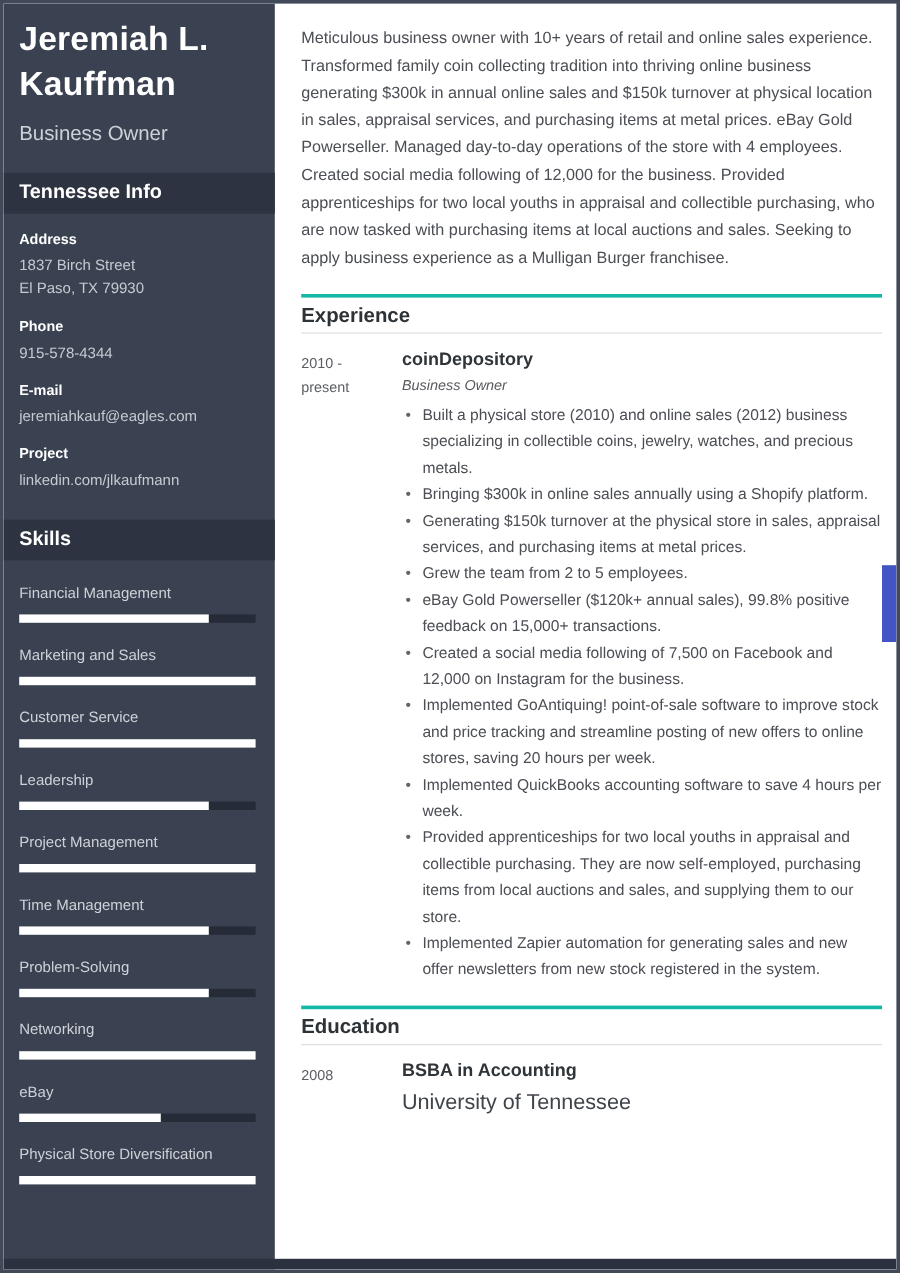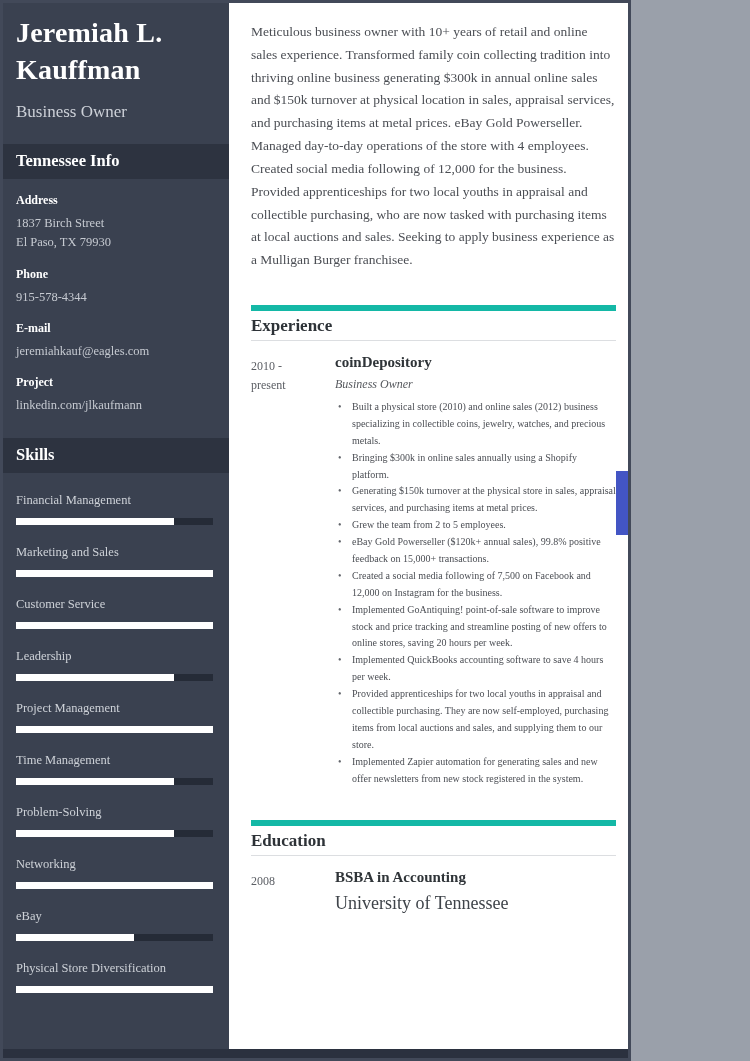--- a/index.html
+++ b/index.html
@@ -1,48 +1,48 @@
 <!DOCTYPE html>
 <html><head>
 <meta charset="utf-8">
 <style>
   html,body{margin:0;padding:0;}
   body{width:750px;height:1061px;font-family:"Liberation Sans",sans-serif;background:#9aa0aa;}
-  .page{position:relative;width:631px;height:1061px;box-sizing:border-box;background:#ffffff;
-        border:3px solid #424959;display:flex;overflow:hidden;font-family:Liberation Serif, serif;}
+  .page{position:relative;width:750px;height:1061px;box-sizing:border-box;background:#ffffff;
+        border:3px solid #424959;display:flex;overflow:hidden;}
   
   .sidebar{width:226px;flex:0 0 226px;background:#3a4150;color:#c9cdd4;box-sizing:border-box;}
   .side-pad{padding:0 16px 0 13px;}
   .name{color:#ffffff;font-size:28px;font-weight:bold;line-height:1.32;white-space:pre-line;
         padding:12px 16px 0 13px;letter-spacing:.2px;}
   .subtitle{color:#cdd1d8;font-size:17px;padding:13px 16px 0 13px;}
   .band{background:#2d3340;color:#ffffff;font-size:16.5px;font-weight:bold;
         padding:7px 16px 8px 13px;margin-top:22px;}
   .pfield{margin-top:14px;}
   .plabel{color:#ffffff;font-size:12px;font-weight:bold;margin-bottom:6px;}
   .pvalue{color:#c6cad1;font-size:12.5px;line-height:1.55;white-space:pre-line;}
   .skill{margin-top:17px;}
   .skill-name{color:#ced2d8;font-size:12.5px;line-height:1.6;}
   .skill-track{margin-top:8px;height:7px;background:#252b37;}
   .skill-fill{height:7px;background:#ffffff;}
   
   .main{flex:1;box-sizing:border-box;padding:12px 12px 0 22px;color:#4b4e54;}
   .summary{font-size:13.5px;line-height:1.69;margin:6px 0 0 0;}
-  .section-head{border-top:6px solid #14b8a6;border-bottom:1px solid #dcdee1;
-        padding:5px 0 4px 0;margin-top:33px;}
+  .section-head{border-top:3px solid #14b8a6;border-bottom:1px solid #dcdee1;
+        padding:5px 0 4px 0;margin-top:19px;}
   .section-title{font-size:17px;font-weight:bold;color:#2d3237;}
   .entry{display:flex;margin-top:13px;}
   .entry-date{flex:0 0 84px;font-size:12px;color:#5a5d63;line-height:1.6;
         white-space:pre-line;padding-top:3px;}
   .entry-body{flex:1;}
   .entry-org{font-size:15px;font-weight:bold;color:#2f3438;}
   .entry-role{font-size:12px;font-style:italic;color:#55585d;margin-top:6px;}
   .entry-school{font-size:18px;color:#3f444a;margin-top:7px;}
   ul.bullets{list-style:none;margin:7px 0 0 0;padding:0 0 0 3px;}
-  ul.bullets li{position:relative;padding-left:14px;font-size:10px;line-height:1.69;color:#4b4e54;}
+  ul.bullets li{position:relative;padding-left:14px;font-size:13px;line-height:1.69;color:#4b4e54;}
   ul.bullets li::before{content:"\2022";position:absolute;left:0;top:0;color:#62656b;}
   
   .footer-band{position:absolute;left:0;bottom:0;width:100%;height:9px;background:#2b313f;}
   .side-handle{position:absolute;right:0;top:468px;width:12px;height:64px;background:#4355c4;}
 </style>
 </head>
 <body>
 
 <div class="page">
 

